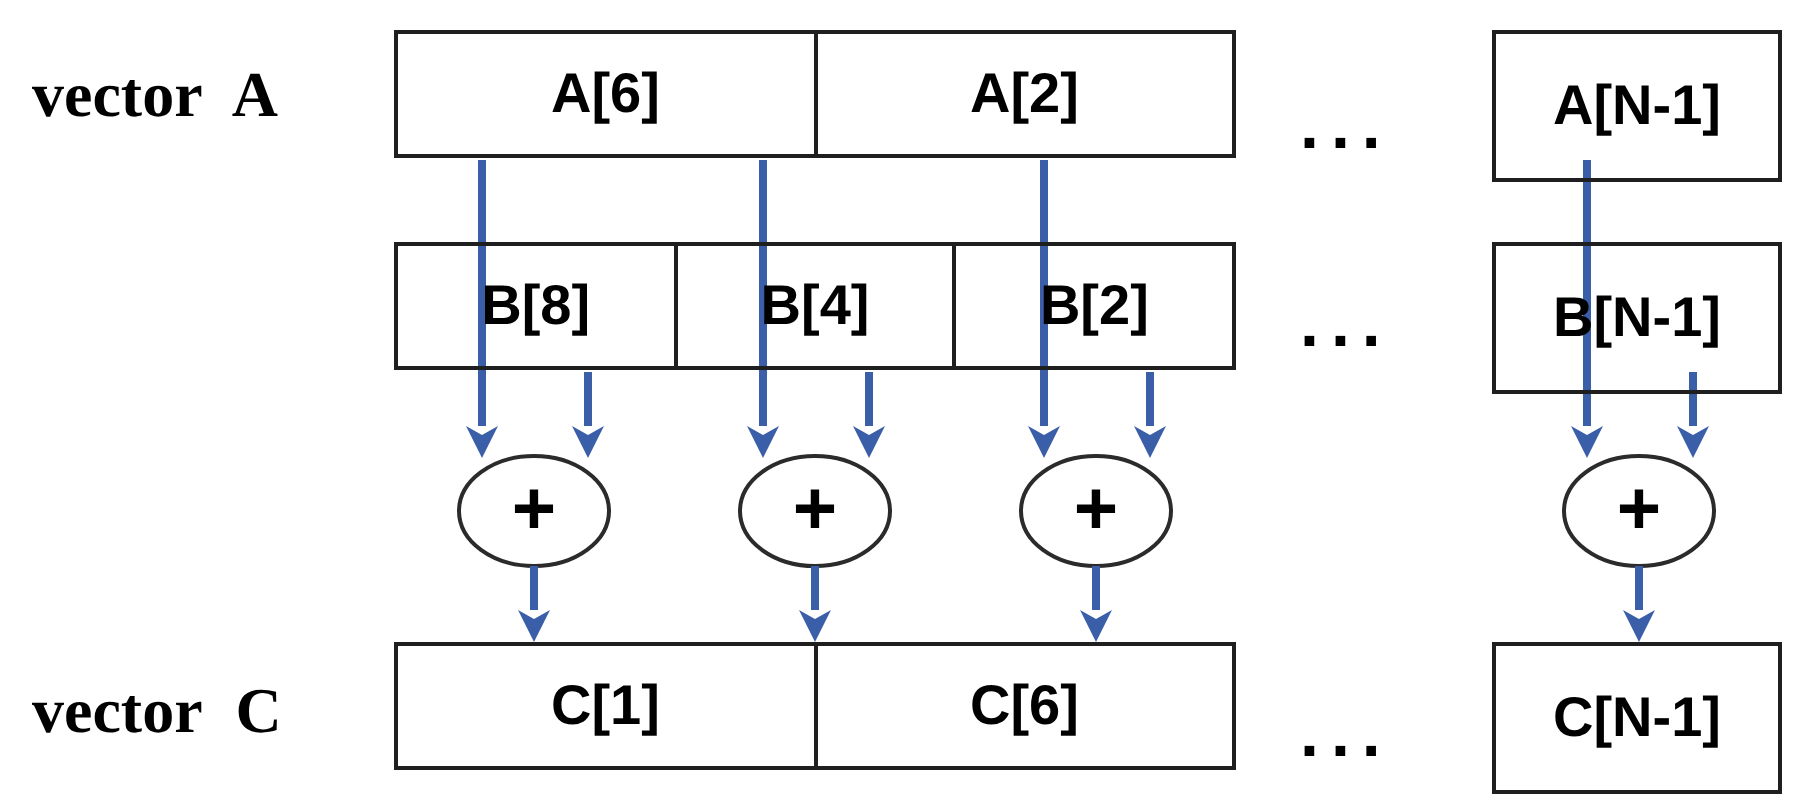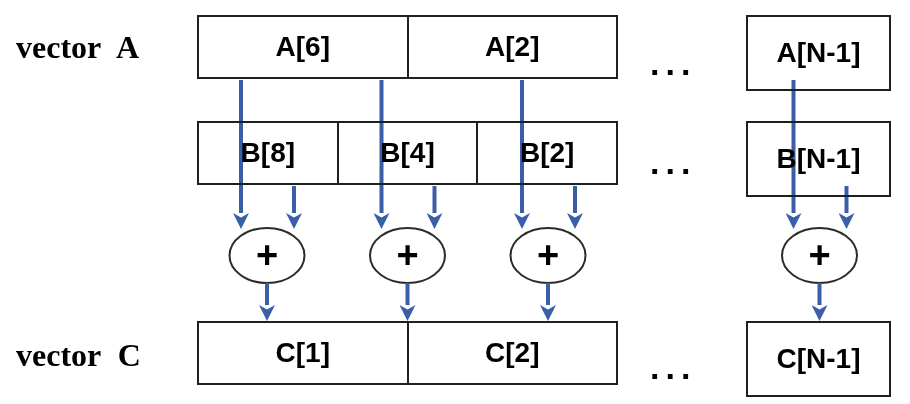--- a/index.html
+++ b/index.html
@@ -116,21 +116,21 @@
   <div class="plus" style="left:407.5px;top:255px">+</div>
   <div class="plus" style="left:548px;top:255px">+</div>
   <div class="plus" style="left:819.5px;top:255px">+</div>
 
   <div class="row-label" style="top:323px">vector C</div>
   <div class="cell-group" style="top:321px">
     <div class="cell">
         <span>C[1]</span>
       </div>
     <div class="cell">
-        <span>C[2]</span>
+        <span>C[6]</span>
       </div>
   </div>
   <div class="dots" style="top:350px">...</div>
   <div class="last-cell" style="top:321px">
       <span>C[N-1]</span>
     </div>
 
 </div>
 
 </body></html>

